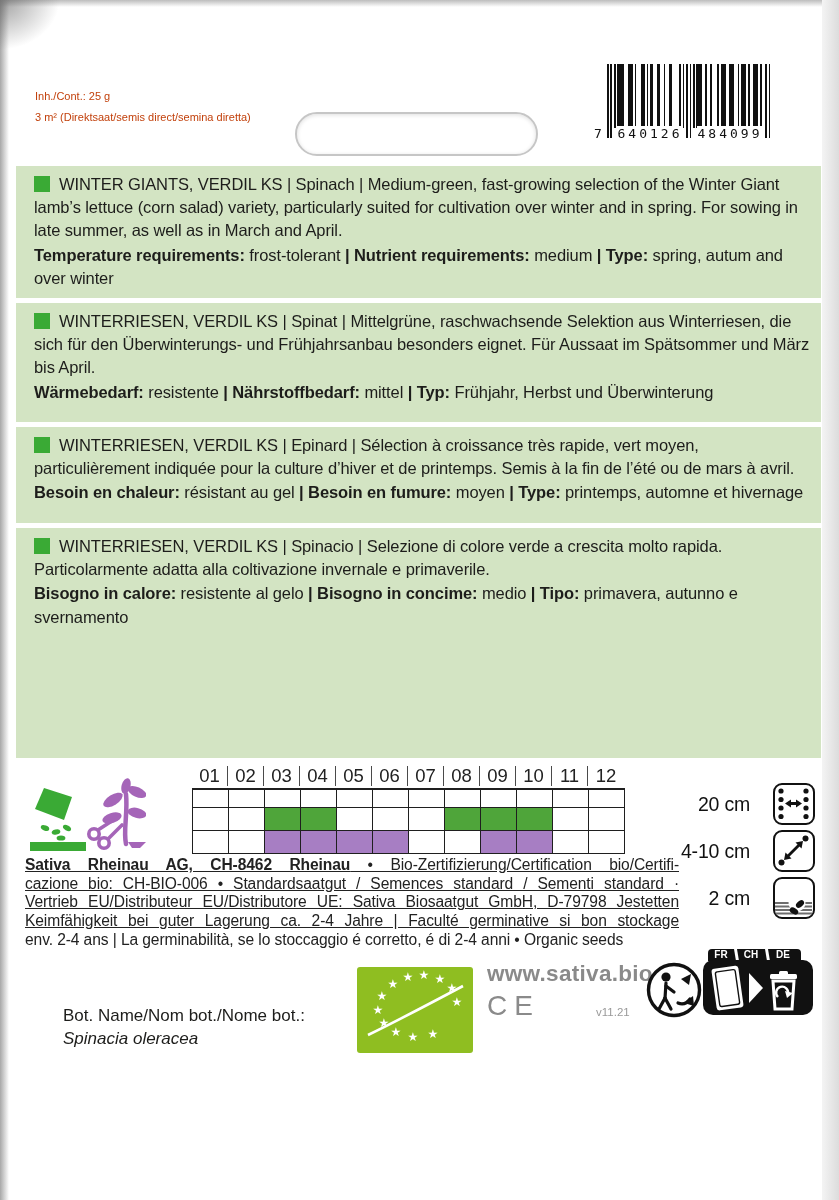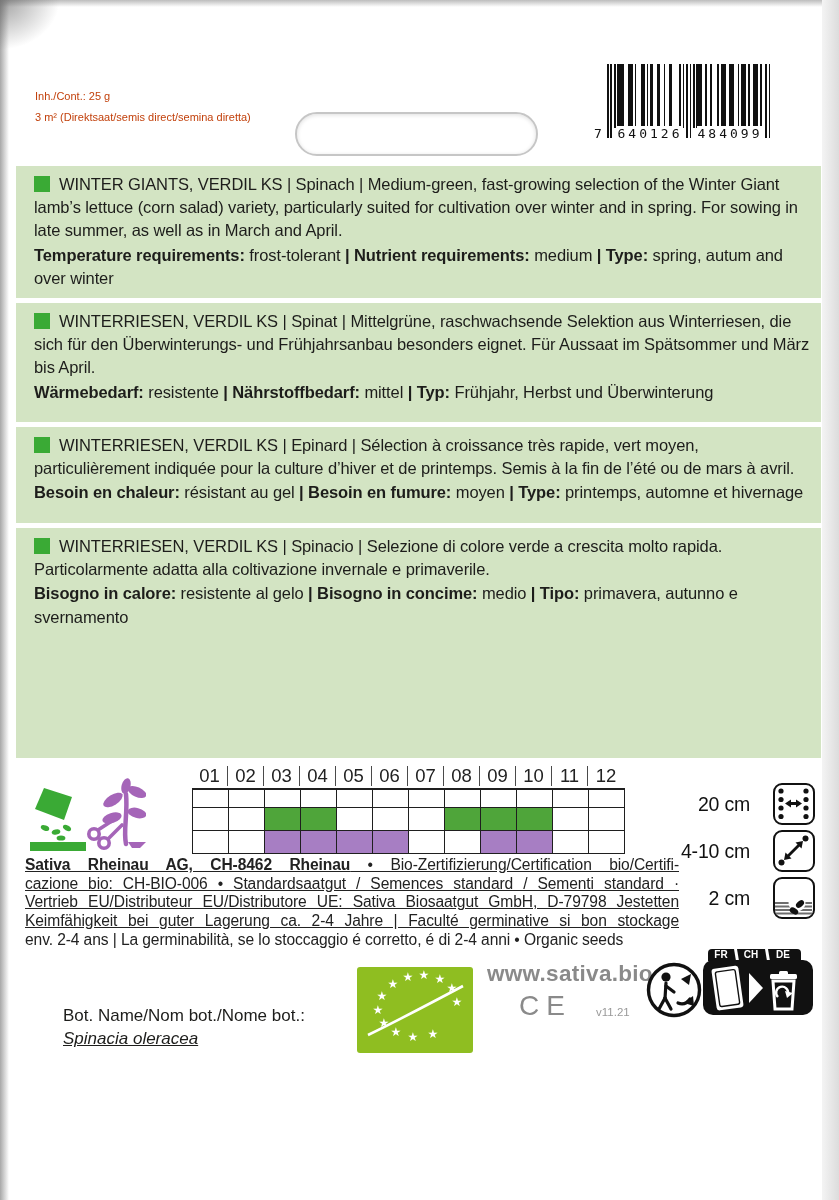--- a/index.html
+++ b/index.html
@@ -51,25 +51,25 @@
   .space-row{display:flex;align-items:center;justify-content:flex-end;gap:23px;height:42px;}
   .space-label{font-size:19.5px;color:#111;letter-spacing:-0.2px;}
   .space-box{width:42px;height:42px;border:2.5px solid #111;border-radius:9px;background:#fff;box-sizing:border-box;
              position:relative;overflow:hidden;flex:0 0 auto;}
   
   .company{position:absolute;left:25px;top:856px;width:654px;font-size:15.6px;line-height:18.7px;
            color:#222;letter-spacing:-0.1px;}
   .cline.just{text-align:justify;text-align-last:justify;text-decoration:underline;}
   
   .botname{position:absolute;left:63px;top:1004px;font-size:17px;line-height:23px;color:#1d1d1b;}
-  .botname .sci{font-style:italic;text-decoration:underline;}
+  .botname .sci{font-style:italic;}
   .eu-logo{position:absolute;left:357px;top:967px;width:116px;height:86px;background:var(--eu,#8fbe21);
            border-radius:3px;}
   .website{position:absolute;left:487px;top:961px;font-size:22.5px;font-weight:bold;color:#8a8a8a;letter-spacing:.3px;}
-  .ce{position:absolute;left:487px;top:990px;font-size:28px;color:#8a8a8a;letter-spacing:7px;margin-left:32px;}
+  .ce{position:absolute;left:487px;top:990px;font-size:28px;color:#8a8a8a;letter-spacing:7px;}
   .version{position:absolute;left:596px;top:1006px;font-size:11.5px;color:#9a9a9a;}
   .triman{position:absolute;left:645px;top:961px;}
   .disposal{position:absolute;left:701px;top:947px;}
 </style>
 </head>
 <body>
 
 <div class="page" style="--panel: #d3e4c3; --bullet: #3aaa35; --sow: #4fa53a; --harv: #a77ec3; --eu: #8fbe21;">
   <div class="edge-top"></div>
   <div class="edge-left"></div>

